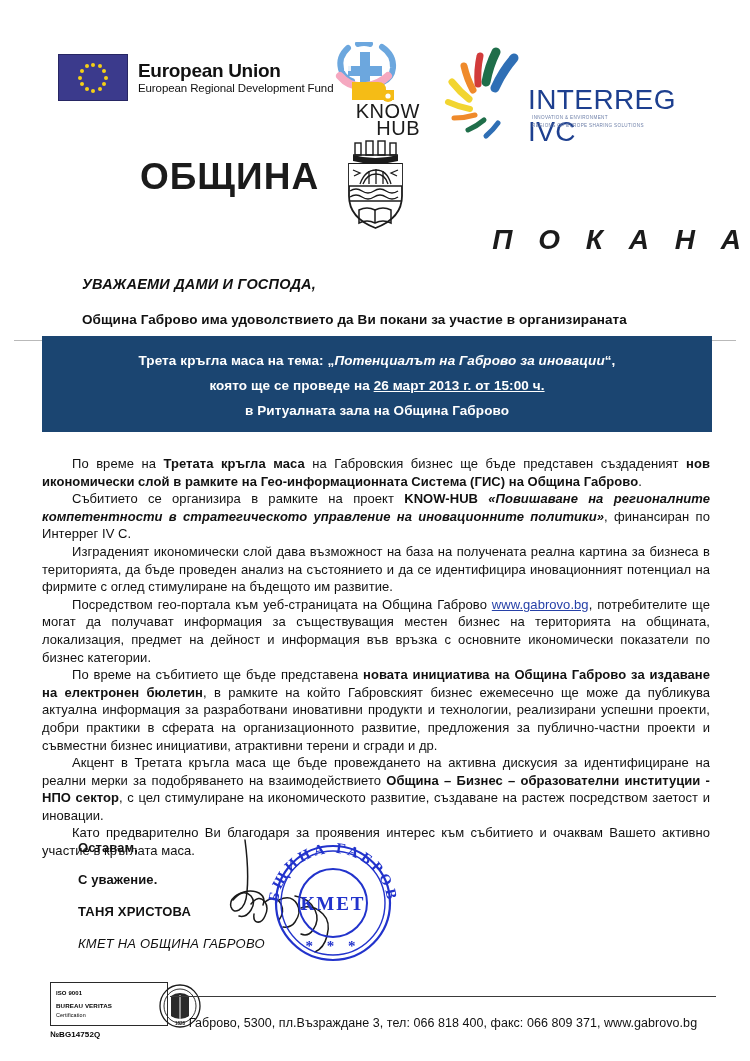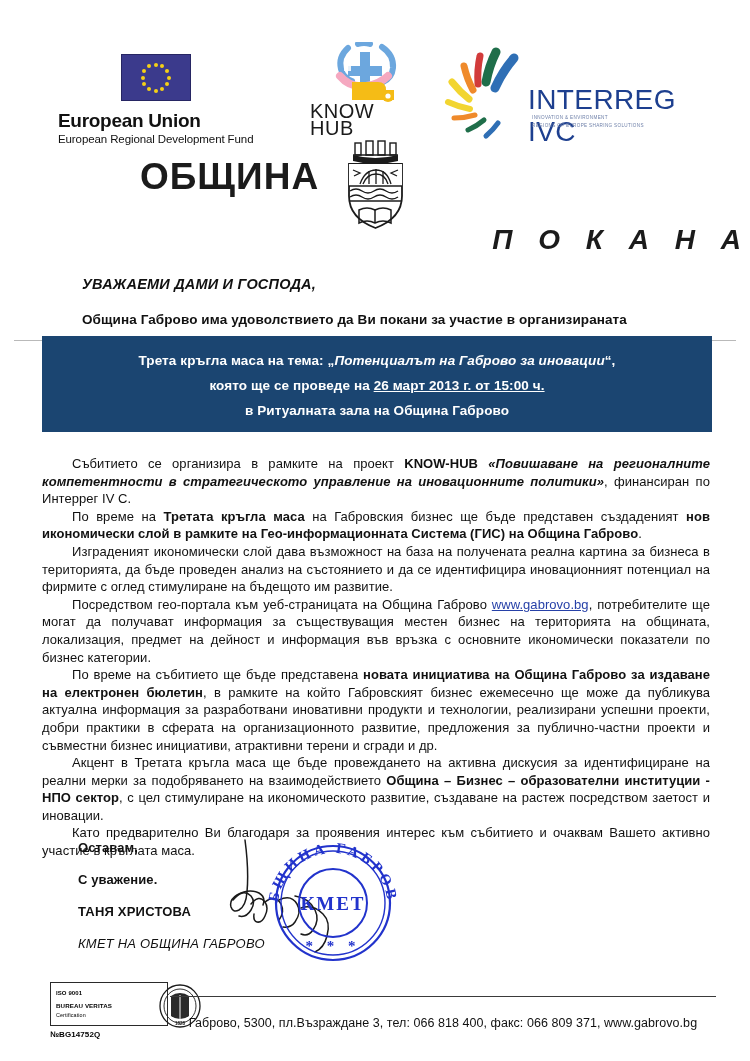--- a/index.html
+++ b/index.html
@@ -29,21 +29,20 @@
     height: 118px;
   }
 
   
   .eu-logo {
     position: absolute;
     left: 58px; top: 36px;
     display: flex;
     align-items: center;
     gap: 10px;
-    flex-direction: column;
   }
   .eu-flag {
     width: 68px;
     height: 45px;
     background: #3b3a8c;
     border: 1px solid #272663;
     position: relative;
     flex: 0 0 auto;
   }
   .eu-star {
@@ -71,21 +70,21 @@
     position: absolute;
     left: 310px; top: 24px;
     width: 110px;
     height: 112px;
   }
   .kh-mark { position: absolute; left: 8px; top: 0; width: 94px; height: 66px; }
   .kh-word {
     position: absolute;
     left: 0; top: 60px;
     width: 110px;
-    text-align: left;
+    text-align: right;
     font-size: 20px;
     font-weight: normal;
     letter-spacing: 0.5px;
     line-height: 0.95;
     color: #1a1a1a;
   }
   .kh-word .kh-hub {
     display: block;
     margin-top: -2px;
   }
@@ -449,23 +448,23 @@
     <div class="event-line">
       <span>Трета кръгла маса на тема: „</span><span class="em">Потенциалът на Габрово за иновации</span><span>“,</span>
     </div>
     <div class="event-line">
       <span>която ще се проведе на </span><span class="u">26 март 2013 г. от 15:00 ч.</span>
     </div>
     <div class="event-line">в Ритуалната зала на Община Габрово</div>
   </div>
 
   <div class="body-text">
+    <p><span>По време на </span><b>Третата кръгла маса</b><span> на Габровския бизнес ще бъде представен създаденият </span><b>нов икономически слой в рамките на Гео-информационната Система (ГИС) на Община Габрово</b><span>.</span></p>
+
     <p><span>Събитието се организира в рамките на проект </span><b>KNOW-HUB</b><span> </span><span class="bi">«Повишаване на регионалните компетентности в стратегическото управление на иновационните политики»</span><span>, финансиран по Интеррег IV С.</span></p>
-
-    <p><span>По време на </span><b>Третата кръгла маса</b><span> на Габровския бизнес ще бъде представен създаденият </span><b>нов икономически слой в рамките на Гео-информационната Система (ГИС) на Община Габрово</b><span>.</span></p>
 
     <p>Изграденият икономически слой дава възможност на база на получената реална картина за бизнеса в територията, да бъде проведен анализ на състоянието и да се идентифицира иновационният потенциал на фирмите с оглед стимулиране на бъдещото им развитие.</p>
 
     <p><span>Посредством гео-портала към уеб-страницата на Община Габрово </span><span class="link">www.gabrovo.bg</span><span>, потребителите ще могат да получават информация за съществуващия местен бизнес на територията на общината, локализация, предмет на дейност и информация във връзка с основните икономически показатели по бизнес категории.</span></p>
 
     <p><span>По време на събитието ще бъде представена </span><b>новата инициатива на Община Габрово за издаване на електронен бюлетин</b><span>, в рамките на който Габровският бизнес ежемесечно ще може да публикува актуална информация за разработвани иновативни продукти и технологии, реализирани успешни проекти, добри практики в сферата на организационното развитие, предложения за публично-частни проекти и съвместни бизнес инициативи, атрактивни терени и сгради и др.</span></p>
 
     <p><span>Акцент в Третата кръгла маса ще бъде провеждането на активна дискусия за идентифициране на реални мерки за подобряването на взаимодействието </span><b>Община – Бизнес – образователни институции - НПО сектор</b><span>, с цел стимулиране на икономическото развитие, създаване на растеж посредством заетост и иновации.</span></p>
 
     <p>Като предварително Ви благодаря за проявения интерес към събитието и очаквам Вашето активно участие в кръглата маса.</p>

